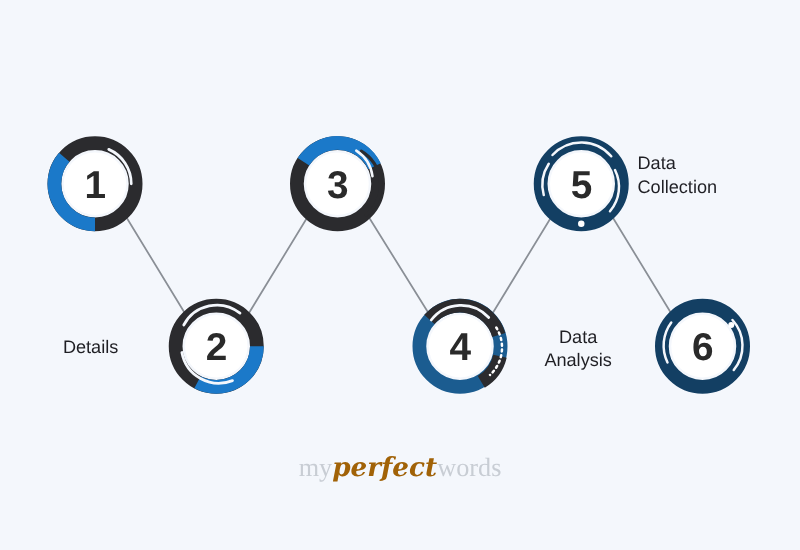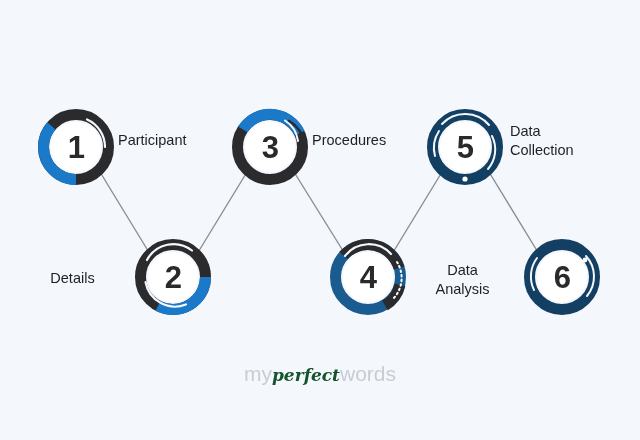--- a/index.html
+++ b/index.html
@@ -83,27 +83,27 @@
     top: 361px;
     width: 640px;
     text-align: center;
     font-size: 22px;
     letter-spacing: 0px;
     white-space: nowrap;
   }
   .brand .seg-my,
   .brand .seg-words {
     color: #c8cdd4;
-    font-family: Liberation Sans, sans-serif;
+    font-family: Liberation Serif, serif;
     font-size: 21px;
   }
   .brand .seg-perfect {
-    color: #14532d;
+    color: #a16207;
     font-family: "DejaVu Serif", serif;
-    font-size: 17px;
+    font-size: 21px;
     font-weight: bold;
     font-style: italic;
   }
 </style>
 </head>
 <body>
 
 <div id="infographic">
 
   <svg class="connector-layer" viewBox="0 0 640 440" width="640" height="440" aria-hidden="true">
@@ -118,21 +118,20 @@
 
   <div class="node" style="left:37px; top:108px;">
     <svg class="node-ring" viewBox="0 0 78 78">
       <circle cx="39" cy="39" r="32.5" fill="none" stroke="#2b2b2e" stroke-width="11"></circle>
       <path d="M 39 71.5 A 32.5 32.5 0 0 1 14.4 17.8" fill="none" stroke="#1b79c9" stroke-width="11"></path>
       <circle cx="39" cy="39" r="25" fill="#ffffff"></circle>
       <path d="M 50 11.5 A 30 30 0 0 1 68 39" fill="none" stroke="#f4f7fc" stroke-width="2.2" stroke-linecap="round"></path>
     </svg>
     <div class="node-number">1</div>
   </div>
-  <div class="node-label right" style="left:118px; top:131px; width:110px;">Participant</div>
 
   <div class="node" style="left:134px; top:238px;">
     <svg class="node-ring" viewBox="0 0 78 78">
       <circle cx="39" cy="39" r="32.5" fill="none" stroke="#2b2b2e" stroke-width="11"></circle>
       <path d="M 71.5 39 A 32.5 32.5 0 0 1 24 67.8" fill="none" stroke="#1b79c9" stroke-width="11"></path>
       <circle cx="39" cy="39" r="25" fill="#ffffff"></circle>
       <path d="M 13 22 A 30 30 0 0 1 58 12.5" fill="none" stroke="#f4f7fc" stroke-width="2.2" stroke-linecap="round"></path>
       <path d="M 11.5 44 A 30 30 0 0 0 52 66.5" fill="none" stroke="#f4f7fc" stroke-width="2.2" stroke-linecap="round"></path>
     </svg>
     <div class="node-number">2</div>
@@ -142,21 +141,20 @@
   <div class="node" style="left:231px; top:108px;">
     <svg class="node-ring" viewBox="0 0 78 78">
       <circle cx="39" cy="39" r="32.5" fill="none" stroke="#2b2b2e" stroke-width="11"></circle>
       <path d="M 11.8 21.4 A 32.5 32.5 0 0 1 68.6 25" fill="none" stroke="#1b79c9" stroke-width="11"></path>
       <circle cx="39" cy="39" r="25" fill="#ffffff"></circle>
       <path d="M 58 13 A 31 31 0 0 1 62 64" fill="none" stroke="#2b2b2e" stroke-width="2.6" stroke-linecap="round"></path>
       <path d="M 54 12.5 A 29 29 0 0 1 67 33" fill="none" stroke="#f4f7fc" stroke-width="2" stroke-linecap="round"></path>
     </svg>
     <div class="node-number">3</div>
   </div>
-  <div class="node-label right" style="left:312px; top:131px; width:120px;">Procedures</div>
 
   <div class="node" style="left:329px; top:238px;">
     <svg class="node-ring" viewBox="0 0 78 78">
       <circle cx="39" cy="39" r="32.5" fill="none" stroke="#1b5c90" stroke-width="11"></circle>
       <path d="M 14.5 17.5 A 32.5 32.5 0 0 1 70 30" fill="none" stroke="#2b2b2e" stroke-width="11"></path>
       <path d="M 71 47 A 32.5 32.5 0 0 1 56 67.5" fill="none" stroke="#2b2b2e" stroke-width="11"></path>
       <circle cx="39" cy="39" r="25" fill="#ffffff"></circle>
       <path d="M 16 18 A 30 30 0 0 1 62 16" fill="none" stroke="#f4f7fc" stroke-width="2.2" stroke-linecap="round"></path>
       <path d="M 68 24 A 30 30 0 0 1 63 62" fill="none" stroke="#ffffff" stroke-width="2" stroke-linecap="round" stroke-dasharray="1.6 3"></path>
     </svg>

